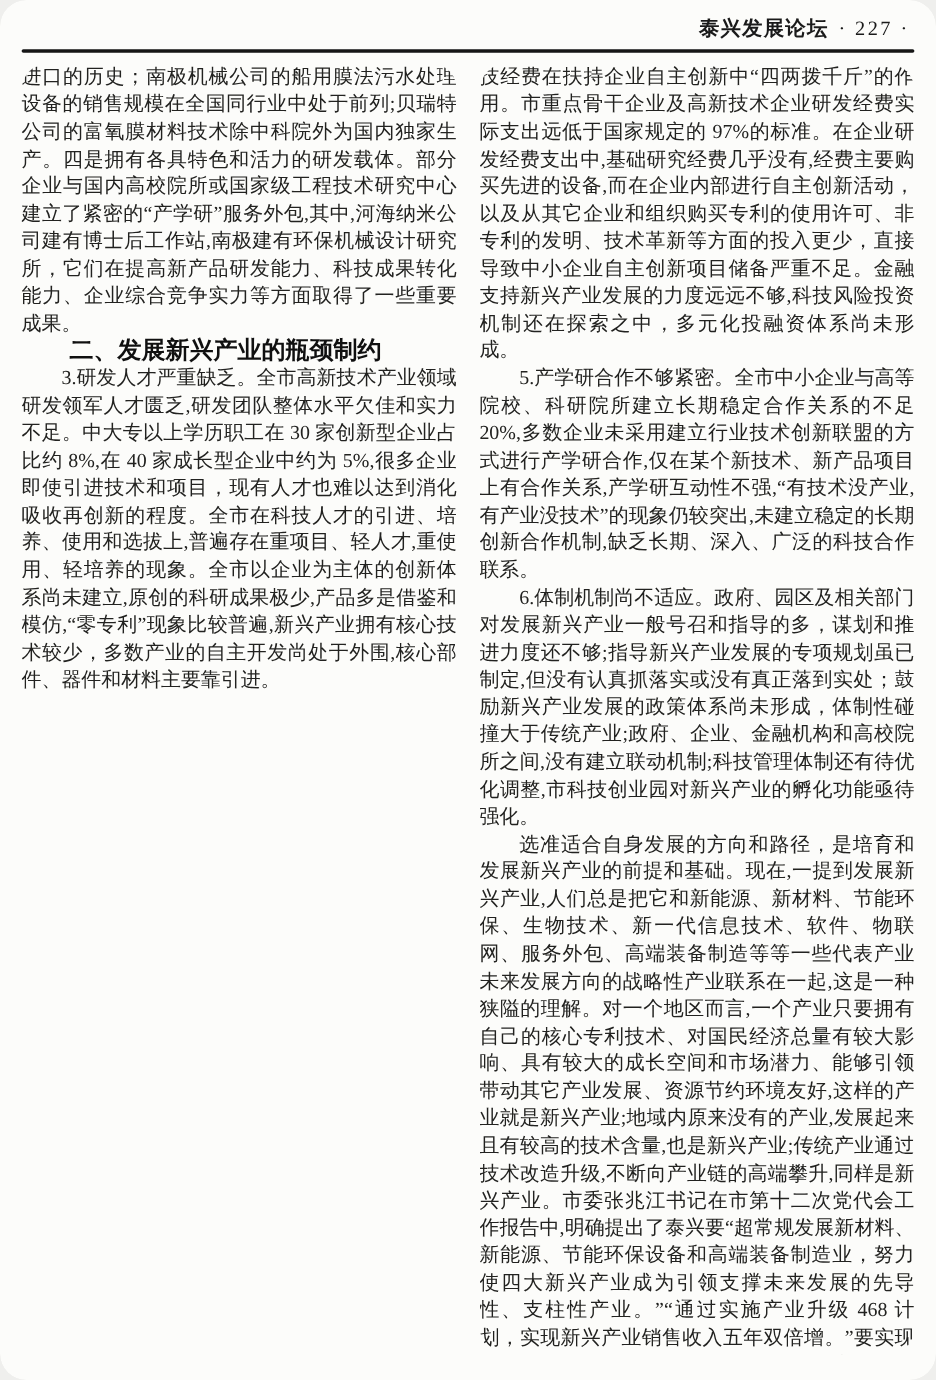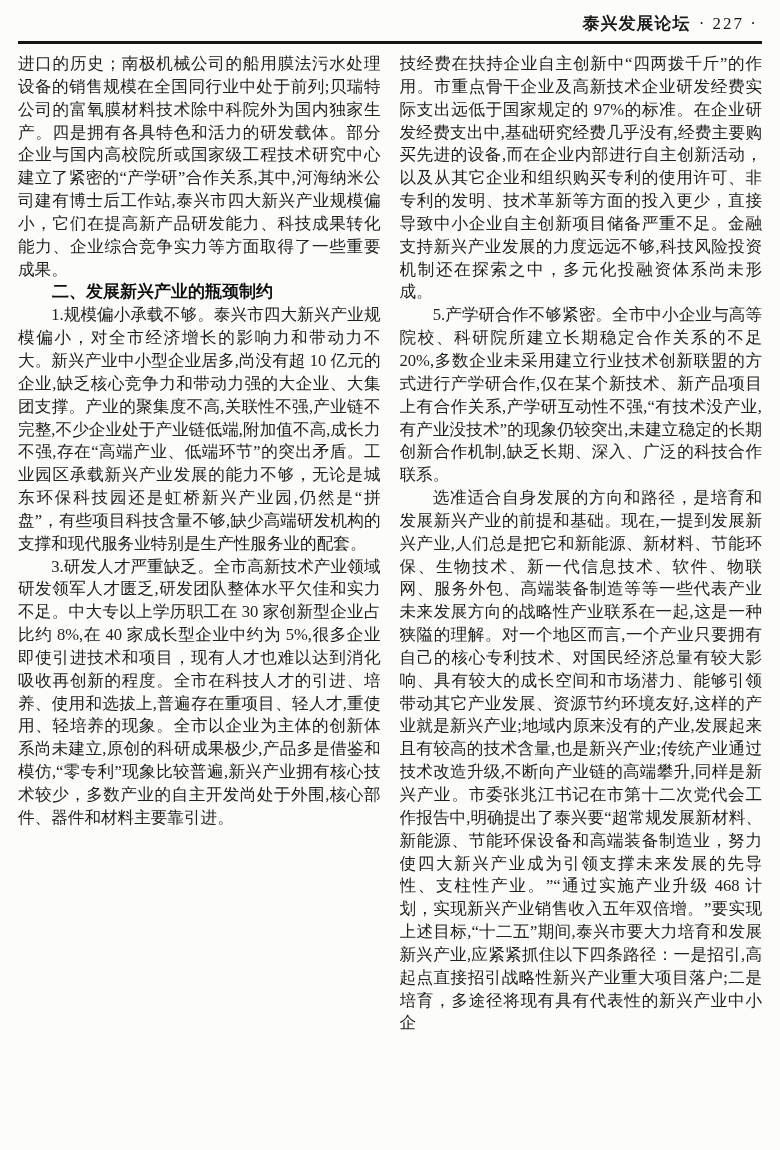--- a/index.html
+++ b/index.html
@@ -1,15 +1,15 @@
 <!DOCTYPE html>
 <html><head>
 <meta charset="utf-8">
 <style>
-  * { margin: 0; padding: 0; box-sizing: border-box; }
+  * { margin: 0; padding: 0; box-sizing: border-box; border-radius: 22px; }
   html, body { width: 780px; height: 1150px; }
   body {
     background: #efefed;
     font-family: "Liberation Serif", "DejaVu Serif", serif;
   }
   .page {
     width: 780px;
     height: 1150px;
     background: #fcfcfa;
     padding: 0 18px;
@@ -52,21 +52,21 @@
     font-size: 16.6px;
     line-height: 22.85px;
     color: #222220;
     text-align: justify;
   }
   .para { text-indent: 2em; }
   .para.cont { text-indent: 0; }
   .heading {
     font-family: Liberation Serif, serif;
     font-weight: bold;
-    font-size: 17px;
+    font-size: 20px;
     color: #101010;
     text-indent: 2em;
     text-align: left;
   }
 </style>
 </head>
 <body>
 
 <div class="page">
 
@@ -74,28 +74,28 @@
     <div class="running-head">
       <span class="journal">泰兴发展论坛</span>
       <span class="pageno">· 227 ·</span>
     </div>
     <div class="header-rule"></div>
   </header>
 
   <main class="columns">
 
     <section class="col">
-      <p class="para cont">进口的历史；南极机械公司的船用膜法污水处理设备的销售规模在全国同行业中处于前列;贝瑞特公司的富氧膜材料技术除中科院外为国内独家生产。四是拥有各具特色和活力的研发载体。部分企业与国内高校院所或国家级工程技术研究中心建立了紧密的“产学研”合作关系,其中,河海纳米公司建有博士后工作站,泰兴市四大新兴产业规模偏小，它们在提高新产品研发能力、科技成果转化能力、企业综合竞争实力等方面取得了一些重要成果。</p>
+      <p class="para cont">进口的历史；南极机械公司的船用膜法污水处理设备的销售规模在全国同行业中处于前列;贝瑞特公司的富氧膜材料技术除中科院外为国内独家生产。四是拥有各具特色和活力的研发载体。部分企业与国内高校院所或国家级工程技术研究中心建立了紧密的“产学研”服务外包,其中,河海纳米公司建有博士后工作站,南极建有环保机械设计研究所，它们在提高新产品研发能力、科技成果转化能力、企业综合竞争实力等方面取得了一些重要成果。</p>
       <h3 class="heading">二、发展新兴产业的瓶颈制约</h3>
-      <p class="para">1.规模偏小承载不够。泰兴市四大新兴产业规模偏小，对全市经济增长的影响力和带动力不大。新兴产业中小型企业居多,尚没有超 10 亿元的企业,缺乏核心竞争力和带动力强的大企业、大集团支撑。产业的聚集度不高,关联性不强,产业链不完整,不少企业处于产业链低端,附加值不高,成长力不强,存在“高端产业、低端环节”的突出矛盾。工业园区承载新兴产业发展的能力不够，无论是城东环保科技园还是虹桥新兴产业园,仍然是“拼盘”，有些项目科技含量不够,缺少高端研发机构的支撑和现代服务业特别是生产性服务业的配套。</p>
       <p class="para">3.研发人才严重缺乏。全市高新技术产业领域研发领军人才匮乏,研发团队整体水平欠佳和实力不足。中大专以上学历职工在 30 家创新型企业占比约 8%,在 40 家成长型企业中约为 5%,很多企业即使引进技术和项目，现有人才也难以达到消化吸收再创新的程度。全市在科技人才的引进、培养、使用和选拔上,普遍存在重项目、轻人才,重使用、轻培养的现象。全市以企业为主体的创新体系尚未建立,原创的科研成果极少,产品多是借鉴和模仿,“零专利”现象比较普遍,新兴产业拥有核心技术较少，多数产业的自主开发尚处于外围,核心部件、器件和材料主要靠引进。</p>
 
     </section>
 
     <section class="col">
       <p class="para cont">技经费在扶持企业自主创新中“四两拨千斤”的作用。市重点骨干企业及高新技术企业研发经费实际支出远低于国家规定的 97%的标准。在企业研发经费支出中,基础研究经费几乎没有,经费主要购买先进的设备,而在企业内部进行自主创新活动，以及从其它企业和组织购买专利的使用许可、非专利的发明、技术革新等方面的投入更少，直接导致中小企业自主创新项目储备严重不足。金融支持新兴产业发展的力度远远不够,科技风险投资机制还在探索之中，多元化投融资体系尚未形成。</p>
       <p class="para">5.产学研合作不够紧密。全市中小企业与高等院校、科研院所建立长期稳定合作关系的不足 20%,多数企业未采用建立行业技术创新联盟的方式进行产学研合作,仅在某个新技术、新产品项目上有合作关系,产学研互动性不强,“有技术没产业,有产业没技术”的现象仍较突出,未建立稳定的长期创新合作机制,缺乏长期、深入、广泛的科技合作联系。</p>
+      <p class="para">6.体制机制尚不适应。政府、园区及相关部门对发展新兴产业一般号召和指导的多，谋划和推进力度还不够;指导新兴产业发展的专项规划虽已制定,但没有认真抓落实或没有真正落到实处；鼓励新兴产业发展的政策体系尚未形成，体制性碰撞大于传统产业;政府、企业、金融机构和高校院所之间,没有建立联动机制;科技管理体制还有待优化调整,市科技创业园对新兴产业的孵化功能亟待强化。</p>
       <p class="para">选准适合自身发展的方向和路径，是培育和发展新兴产业的前提和基础。现在,一提到发展新兴产业,人们总是把它和新能源、新材料、节能环保、生物技术、新一代信息技术、软件、物联网、服务外包、高端装备制造等等一些代表产业未来发展方向的战略性产业联系在一起,这是一种狭隘的理解。对一个地区而言,一个产业只要拥有自己的核心专利技术、对国民经济总量有较大影响、具有较大的成长空间和市场潜力、能够引领带动其它产业发展、资源节约环境友好,这样的产业就是新兴产业;地域内原来没有的产业,发展起来且有较高的技术含量,也是新兴产业;传统产业通过技术改造升级,不断向产业链的高端攀升,同样是新兴产业。市委张兆江书记在市第十二次党代会工作报告中,明确提出了泰兴要“超常规发展新材料、新能源、节能环保设备和高端装备制造业，努力使四大新兴产业成为引领支撑未来发展的先导性、支柱性产业。”“通过实施产业升级 468 计划，实现新兴产业销售收入五年双倍增。”要实现上述目标,“十二五”期间,泰兴市要大力培育和发展新兴产业,应紧紧抓住以下四条路径：一是招引,高起点直接招引战略性新兴产业重大项目落户;二是培育，多途径将现有具有代表性的新兴产业中小企</p>
     </section>
 
   </main>
 
 </div>
 
 </body></html>

